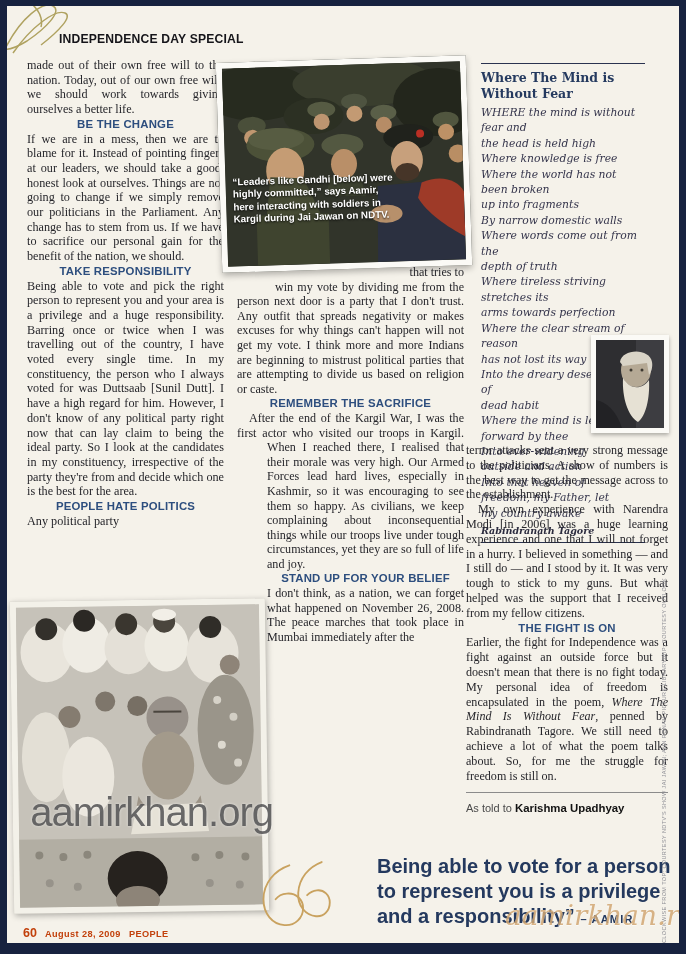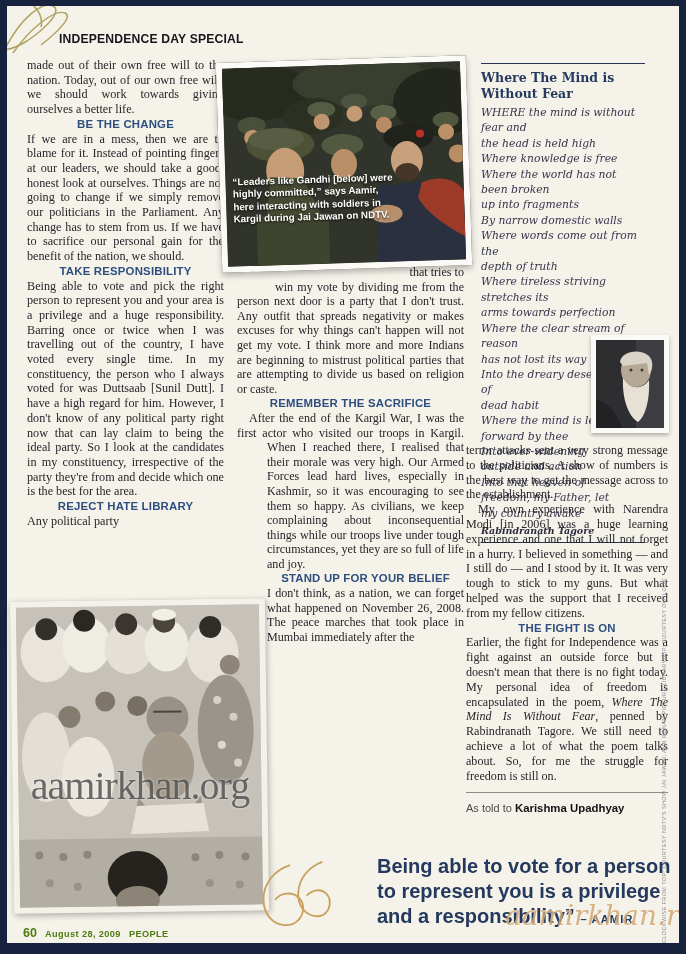--- a/index.html
+++ b/index.html
@@ -56,40 +56,40 @@
   .byline{font-family:"Liberation Sans",sans-serif;font-size:11px;color:#4a4a4a;text-align:left;}
   .byline b{color:#121212;font-size:11.4px;}
 
   
   .gandhi{position:absolute;left:5px;top:594px;width:243px;height:300px;margin:0;
           background:#c6c2b9;border:6px solid #f3f1e9;box-shadow:1px 2px 6px rgba(0,0,0,.3);
           transform:rotate(-.8deg);}
   .gandhi svg{position:absolute;left:0;top:0;width:100%;height:100%;}
 
   
-  .wm-org{position:absolute;left:0;top:756px;width:266px;text-align:center;z-index:5;
-          font-family:Liberation Serif, serif;font-size:40px;letter-spacing:-1px;
+  .wm-org{position:absolute;left:0;top:784px;width:266px;text-align:right;z-index:5;
+          font-family:Liberation Sans, sans-serif;font-size:40px;letter-spacing:-1px;
           color:rgba(74,74,76,.82);text-shadow:0 0 3px rgba(255,255,255,.55);}
   .wm-ru{position:absolute;left:498px;top:893px;z-index:5;
          font-family:"DejaVu Serif",serif;font-style:italic;font-size:28px;
          color:#d2a874;opacity:.85;text-shadow:0 1px 0 rgba(255,255,255,.6);}
 
   
   .pullquote{position:absolute;left:250px;top:843px;width:414px;display:flex;gap:40px;}
   .qmarks{width:76px;height:90px;flex:none;margin-top:2px;}
   .qtext{margin:5px 0 0 4px;font-family:"Liberation Sans",sans-serif;font-weight:700;
          font-size:20px;line-height:25px;color:#24395e;text-align:left;}
   .qattr{font-size:11px;letter-spacing:1.2px;}
 
   
   .credit{position:absolute;right:12px;top:392px;height:545px;writing-mode:vertical-rl;
           transform:rotate(180deg);font-family:"Liberation Sans",sans-serif;font-size:5.5px;
           letter-spacing:.4px;color:#8f8f96;white-space:nowrap;}
   .footer{position:absolute;left:16px;top:920px;display:flex;align-items:baseline;gap:8px;
-          font-family:"Liberation Sans",sans-serif;color:#4d7c0f;}
+          font-family:"Liberation Sans",sans-serif;color:#c2410c;}
   .pgnum{font-weight:700;font-size:12.5px;}
   .issue{font-weight:700;font-size:9.2px;letter-spacing:.4px;}
 </style>
 </head>
 <body>
 
 <div class="page">
 
   <svg class="flourish" width="100" height="54" viewBox="0 0 100 54">
     <g fill="none" stroke="#a89a52" stroke-width="1.5" opacity="0.9">
@@ -99,21 +99,21 @@
     </g>
   </svg>
   <div class="tagline">INDEPENDENCE DAY SPECIAL</div>
 
   <div class="col left-col">
     <p>made out of their own free will to the nation. Today, out of our own free will, we should work towards giving ourselves a better life.</p>
     <p class="sec-h">BE THE CHANGE</p>
     <p>If we are in a mess, then we are to blame for it. Instead of pointing fingers at our leaders, we should take a good, honest look at ourselves. Things are not going to change if we simply remove our politicians in the Parliament. Any change has to stem from us. If we have to sacrifice our personal gain for the benefit of the nation, we should.</p>
     <p class="sec-h">TAKE RESPONSIBILITY</p>
     <p>Being able to vote and pick the right person to represent you and your area is a privilege and a huge responsibility. Barring once or twice when I was travelling out of the country, I have voted every single time. In my constituency, the person who I always voted for was Duttsaab [Sunil Dutt]. I have a high regard for him. However, I don't know of any political party right now that can lay claim to being the ideal party. So I look at the candidates in my constituency, irrespective of the party they're from and decide which one is the best for the area.</p>
-    <p class="sec-h">REJECT HATE LIBRARY</p>
+    <p class="sec-h">PEOPLE HATE POLITICS</p>
     <p>Any political party</p>
   </div>
 
   <figure class="kargil">
     <svg viewBox="0 0 238 198" preserveAspectRatio="none">
       <rect width="238" height="198" fill="#31342a"></rect>
       <ellipse cx="35" cy="25" rx="55" ry="28" fill="#272b1f"></ellipse>
       <ellipse cx="140" cy="18" rx="70" ry="24" fill="#3a3e2e"></ellipse>
       <ellipse cx="215" cy="40" rx="45" ry="34" fill="#23261c"></ellipse>
       <ellipse cx="90" cy="50" rx="30" ry="18" fill="#2c3023"></ellipse>

